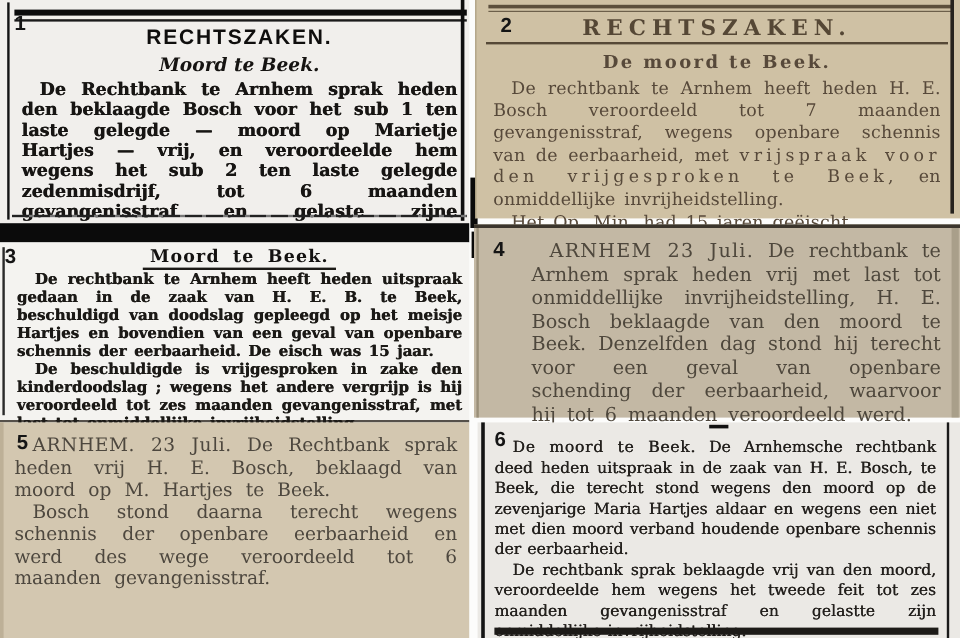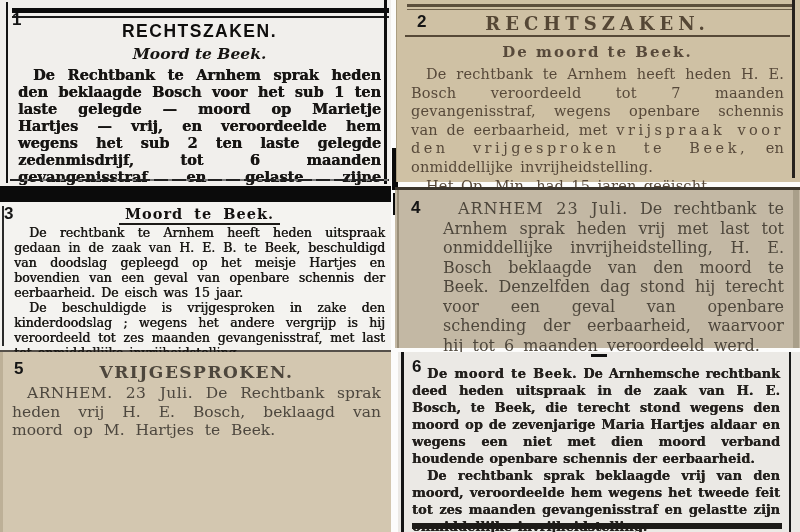--- a/index.html
+++ b/index.html
@@ -35,21 +35,21 @@
   #sep13 { position:absolute; left:0; top:186; width:391px; height:16px; background:#0b0b0b; }
   #sep13 { top:186px; }
 
   
   #c3 { left:0; top:202px; width:391px; height:150px; background:#f4f3f0;
         padding:3px 6px 0 14px; border-bottom:2px solid #55504a; }
   #c3 .vline-l { position:absolute; left:2px; top:4px; bottom:4px; width:2px; background:#2a2a2a; }
   #c3 h1 { margin:0; text-align:center; font-size:14.5px; font-weight:700; color:#131110; }
   #c3 h1 span { display:inline-block; border-bottom:2px solid #1c1a17; padding:0 6px 1px;
                 letter-spacing:1px; word-spacing:5px; }
-  #c3 .body { font-size:12.5px; line-height:15px; font-weight:400; color:#1b1916;
+  #c3 .body { font-size:12.5px; line-height:15px; font-weight:700; color:#1b1916;
               word-spacing:2px; text-shadow:0.4px 0 0 currentColor; }
 
   
   #c5 { left:0; top:352px; width:391px; height:180px; background:#d3c7b0; padding:10px 10px 0 12px; }
   #c5 .edge-l { position:absolute; left:0; top:0; bottom:0; width:3px; background:#bdb097; }
   #c5 h1 { margin:0 0 2px; text-align:center; font-size:17px; font-weight:700;
            letter-spacing:1.5px; color:#4d463c; }
   #c5 .body { font-size:15.5px; line-height:18.5px; color:#4d473e; word-spacing:6px; }
   #c5 .lead { letter-spacing:0.5px; }
 
@@ -84,21 +84,21 @@
   #c4 .lead { letter-spacing:1px; }
 
   
   #c6 { left:398px; top:352px; width:402px; height:180px; background:#ebe9e5;
         padding:13px 20px 0 14px; }
   #c6 .vline-l { position:absolute; left:3px; top:0; bottom:0; width:3px; background:#141414; }
   #c6 .vline-r { position:absolute; right:9px; top:0; bottom:0; width:2px; background:#1a1a1a; }
   #c6 .topdash { position:absolute; left:50%; top:2px; transform:translateX(-50%);
                  width:16px; height:3px; background:#111; }
   #c6 .botrule { position:absolute; left:14px; right:18px; bottom:3px; height:6px; background:#1d1b18; }
-  #c6 .body { font-size:13px; line-height:17px; font-weight:700; color:#23201d;
+  #c6 .body { font-size:13px; line-height:17px; font-weight:400; color:#23201d;
               word-spacing:1px; text-shadow:0.3px 0 0 currentColor; }
   #c6 .lead { letter-spacing:0.6px; }
   #c6 .p2 { margin-top:0; }
 </style>
 </head>
 <body>
 
 <div class="canvas">
 
   <section class="clip" id="c1">
@@ -121,22 +121,22 @@
     <h1>
       <span>Moord te Beek.</span>
     </h1>
     <p class="body">De rechtbank te Arnhem heeft heden uitspraak gedaan in de zaak van H. E. B. te Beek, beschuldigd van doodslag gepleegd op het meisje Hartjes en bovendien van een geval van openbare schennis der eerbaarheid. De eisch was 15 jaar.</p>
     <p class="body">De beschuldigde is vrijgesproken in zake den kinderdoodslag ; wegens het andere vergrijp is hij veroordeeld tot zes maanden gevangenisstraf, met last tot onmiddellijke invrijheidstelling.</p>
   </section>
 
   <section class="clip" id="c5">
     <div class="edge-l"></div>
     <span class="num" style="left:14px; top:8px;">5</span>
-    <h1>VRIJGESPROKEN.</h1>
     <p class="body"><span class="lead">ARNHEM. 23 Juli.</span><span> De Rechtbank sprak heden vrij H. E. Bosch, beklaagd van moord op M. Hartjes te Beek.</span></p>
+    <p class="body">Bosch stond daarna terecht wegens schennis der openbare eerbaarheid en werd des wege veroordeeld tot 6 maanden gevangenisstraf.</p>
   </section>
 
   <div class="gutter-mark" id="gm1"></div>
   <div class="gutter-mark" id="gm2"></div>
 
   <section class="clip" id="c2">
     <div class="toprule"></div>
     <div class="midrule"></div>
     <div class="vline-r"></div>
     <span class="num" style="left:20px; top:13px;">2</span>

